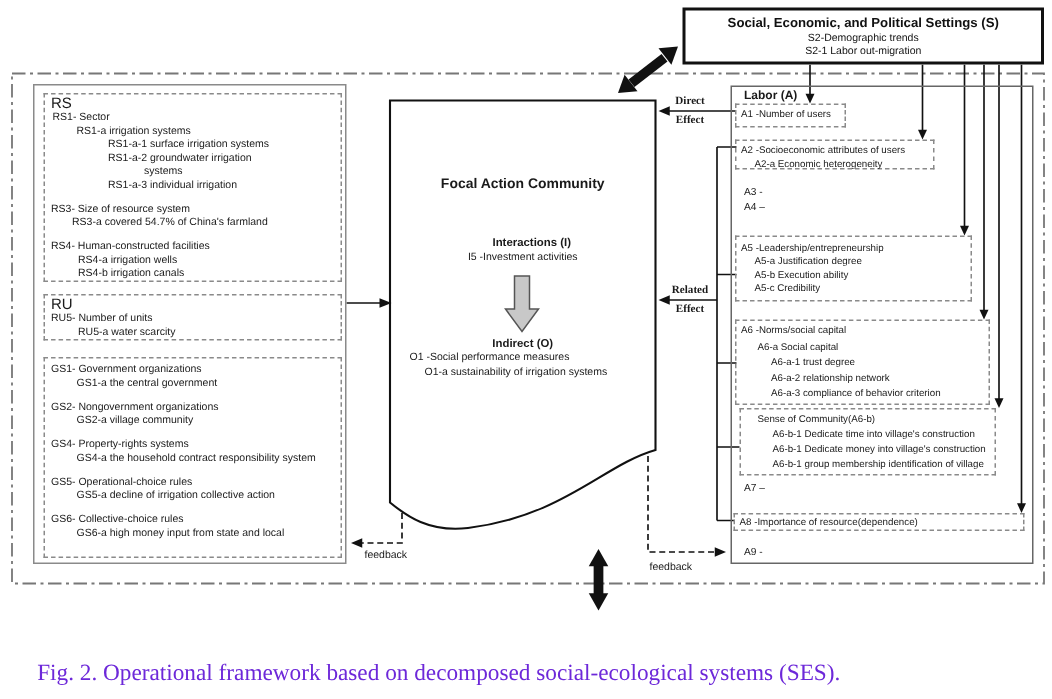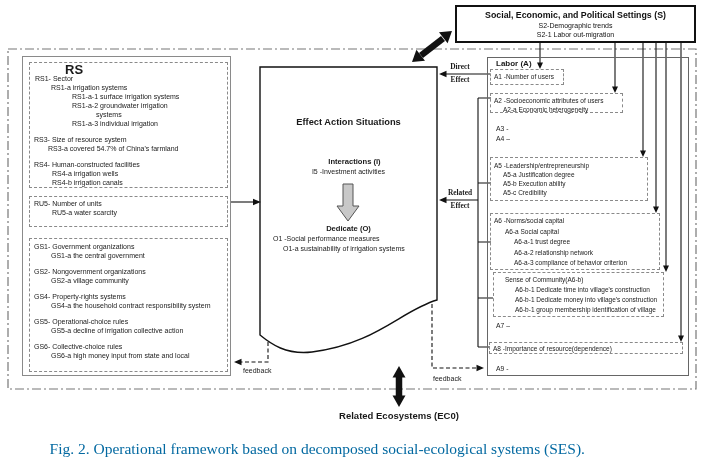--- a/index.html
+++ b/index.html
@@ -4,21 +4,21 @@
 <style>
   html,body{margin:0;padding:0;background:#fff;}
   #canvas{position:relative;width:701px;height:466px;background:#fff;overflow:hidden;
           font-family:"Liberation Sans",sans-serif;color:#111;}
   .abs{position:absolute;box-sizing:border-box;}
   svg.layer{position:absolute;left:0;top:0;z-index:4;pointer-events:none;}
   .boxlayer{position:absolute;left:0;top:0;width:701px;height:466px;z-index:6;}
   .dashbox{position:absolute;box-sizing:border-box;border:1px dashed #8a8a8a;background:transparent;}
   .solidbox{position:absolute;box-sizing:border-box;background:transparent;}
   .ln{font:7px/9px "Liberation Sans",sans-serif;white-space:nowrap;color:#1a1a1a;}
-  .hd{font-weight:bold;font-size:13px;margin-left:31px;}
+  .hd{font-weight:normal;font-size:10px;}
   .t{position:absolute;white-space:nowrap;color:#1a1a1a;font:7px/9px "Liberation Sans",sans-serif;}
   .ctr{text-align:center;}
   .serifbold{font-family:"Liberation Serif",serif;font-weight:bold;font-size:7.4px;line-height:8px;}
   .ab .ln{font-size:6.5px;}
 </style>
 </head>
 <body>
 
 <div id="canvas">
 
@@ -101,41 +101,42 @@
       <div class="ln" style="padding-left:62px">systems</div>
       <div class="ln" style="padding-left:38px">RS1-a-3  individual irrigation</div>
       <div class="ln" style="margin-top:7px">RS3- Size of resource system</div>
       <div class="ln" style="padding-left:14px">RS3-a covered 54.7% of China's farmland</div>
       <div class="ln" style="margin-top:7px">RS4- Human-constructed facilities</div>
       <div class="ln" style="padding-left:18px">RS4-a irrigation wells</div>
       <div class="ln" style="padding-left:18px">RS4-b irrigation canals</div>
     </div>
 
     <div class="dashbox" style="left:29px;top:196px;width:199px;height:31px;padding:2px 0 0 4px;">
+      <div class="ln hd">RU</div>
       <div class="ln">RU5- Number of units</div>
       <div class="ln" style="padding-left:18px">RU5-a water scarcity</div>
     </div>
 
     <div class="dashbox" style="left:29px;top:238px;width:199px;height:134px;padding:3px 0 0 4px;">
       <div class="ln">GS1- Government organizations</div>
       <div class="ln" style="padding-left:17px">GS1-a the central government</div>
       <div class="ln" style="margin-top:7px">GS2- Nongovernment organizations</div>
       <div class="ln" style="padding-left:17px">GS2-a village community</div>
       <div class="ln" style="margin-top:7px">GS4- Property-rights systems</div>
       <div class="ln" style="padding-left:17px">GS4-a the household contract responsibility system</div>
       <div class="ln" style="margin-top:7px">GS5- Operational-choice rules</div>
       <div class="ln" style="padding-left:17px">GS5-a decline of irrigation collective action</div>
       <div class="ln" style="margin-top:7px">GS6- Collective-choice rules</div>
       <div class="ln" style="padding-left:17px">GS6-a high money input from state and local</div>
     </div>
 
-    <div class="t ctr" style="left:260px;top:117px;width:177px;font:bold 9.3px/11px 'Liberation Sans',sans-serif;">Effect Action Situations</div>
+    <div class="t ctr" style="left:260px;top:117px;width:177px;font:bold 9.3px/11px 'Liberation Sans',sans-serif;">Focal Action Community</div>
     <div class="t ctr" style="left:266px;top:157px;width:177px;font:bold 7.6px/9px 'Liberation Sans',sans-serif;">Interactions (I)</div>
     <div class="t ctr" style="left:260px;top:167px;width:177px;">I5 -Investment activities</div>
-    <div class="t ctr" style="left:260px;top:224px;width:177px;font:bold 7.6px/9px 'Liberation Sans',sans-serif;">Dedicate (O)</div>
+    <div class="t ctr" style="left:260px;top:224px;width:177px;font:bold 7.6px/9px 'Liberation Sans',sans-serif;">Indirect (O)</div>
     <div class="t" style="left:273px;top:234px;">O1 -Social performance measures</div>
     <div class="t" style="left:283px;top:244px;">O1-a sustainability of irrigation systems</div>
 
     <div class="solidbox" style="left:487px;top:57px;width:202px;height:319px;border:1px solid #666;"></div>
     <div class="t" style="left:496px;top:59px;font:bold 8px/10px 'Liberation Sans',sans-serif;">Labor (A)</div>
 
     <div class="dashbox ab" style="left:490px;top:69px;width:74px;height:16px;padding:2px 0 0 3px;">
       <div class="ln">A1 -Number of users</div>
     </div>
 
@@ -178,17 +179,16 @@
     <div class="t ab" style="left:496px;top:364px;font-size:6.8px;">A9 -</div>
 
     <div class="t ctr serifbold" style="left:437px;top:63px;width:46px;">Direct</div>
     <div class="t ctr serifbold" style="left:437px;top:76px;width:46px;">Effect</div>
     <div class="t ctr serifbold" style="left:437px;top:189px;width:46px;">Related</div>
     <div class="t ctr serifbold" style="left:437px;top:202px;width:46px;">Effect</div>
 
     <div class="t" style="left:243px;top:366px;">feedback</div>
     <div class="t" style="left:433px;top:374px;">feedback</div>
 
-    <div class="t ctr" style="left:319px;top:410px;width:160px;font:bold 9.5px/11px 'Liberation Sans',sans-serif;">Related Ecosystems (EC0)</div>
 
-    <div class="t ctr" style="left:0;top:439px;width:585px;font:15.5px/19px 'Liberation Serif',serif;color:#0369a1;text-align:right;">Fig. 2. Operational framework based on decomposed social-ecological systems (SES).</div>
+    <div class="t ctr" style="left:0;top:439px;width:585px;font:15.5px/19px 'Liberation Serif',serif;color:#6d28d9;">Fig. 2. Operational framework based on decomposed social-ecological systems (SES).</div>
   </div>
 </div>
 
 </body></html>

